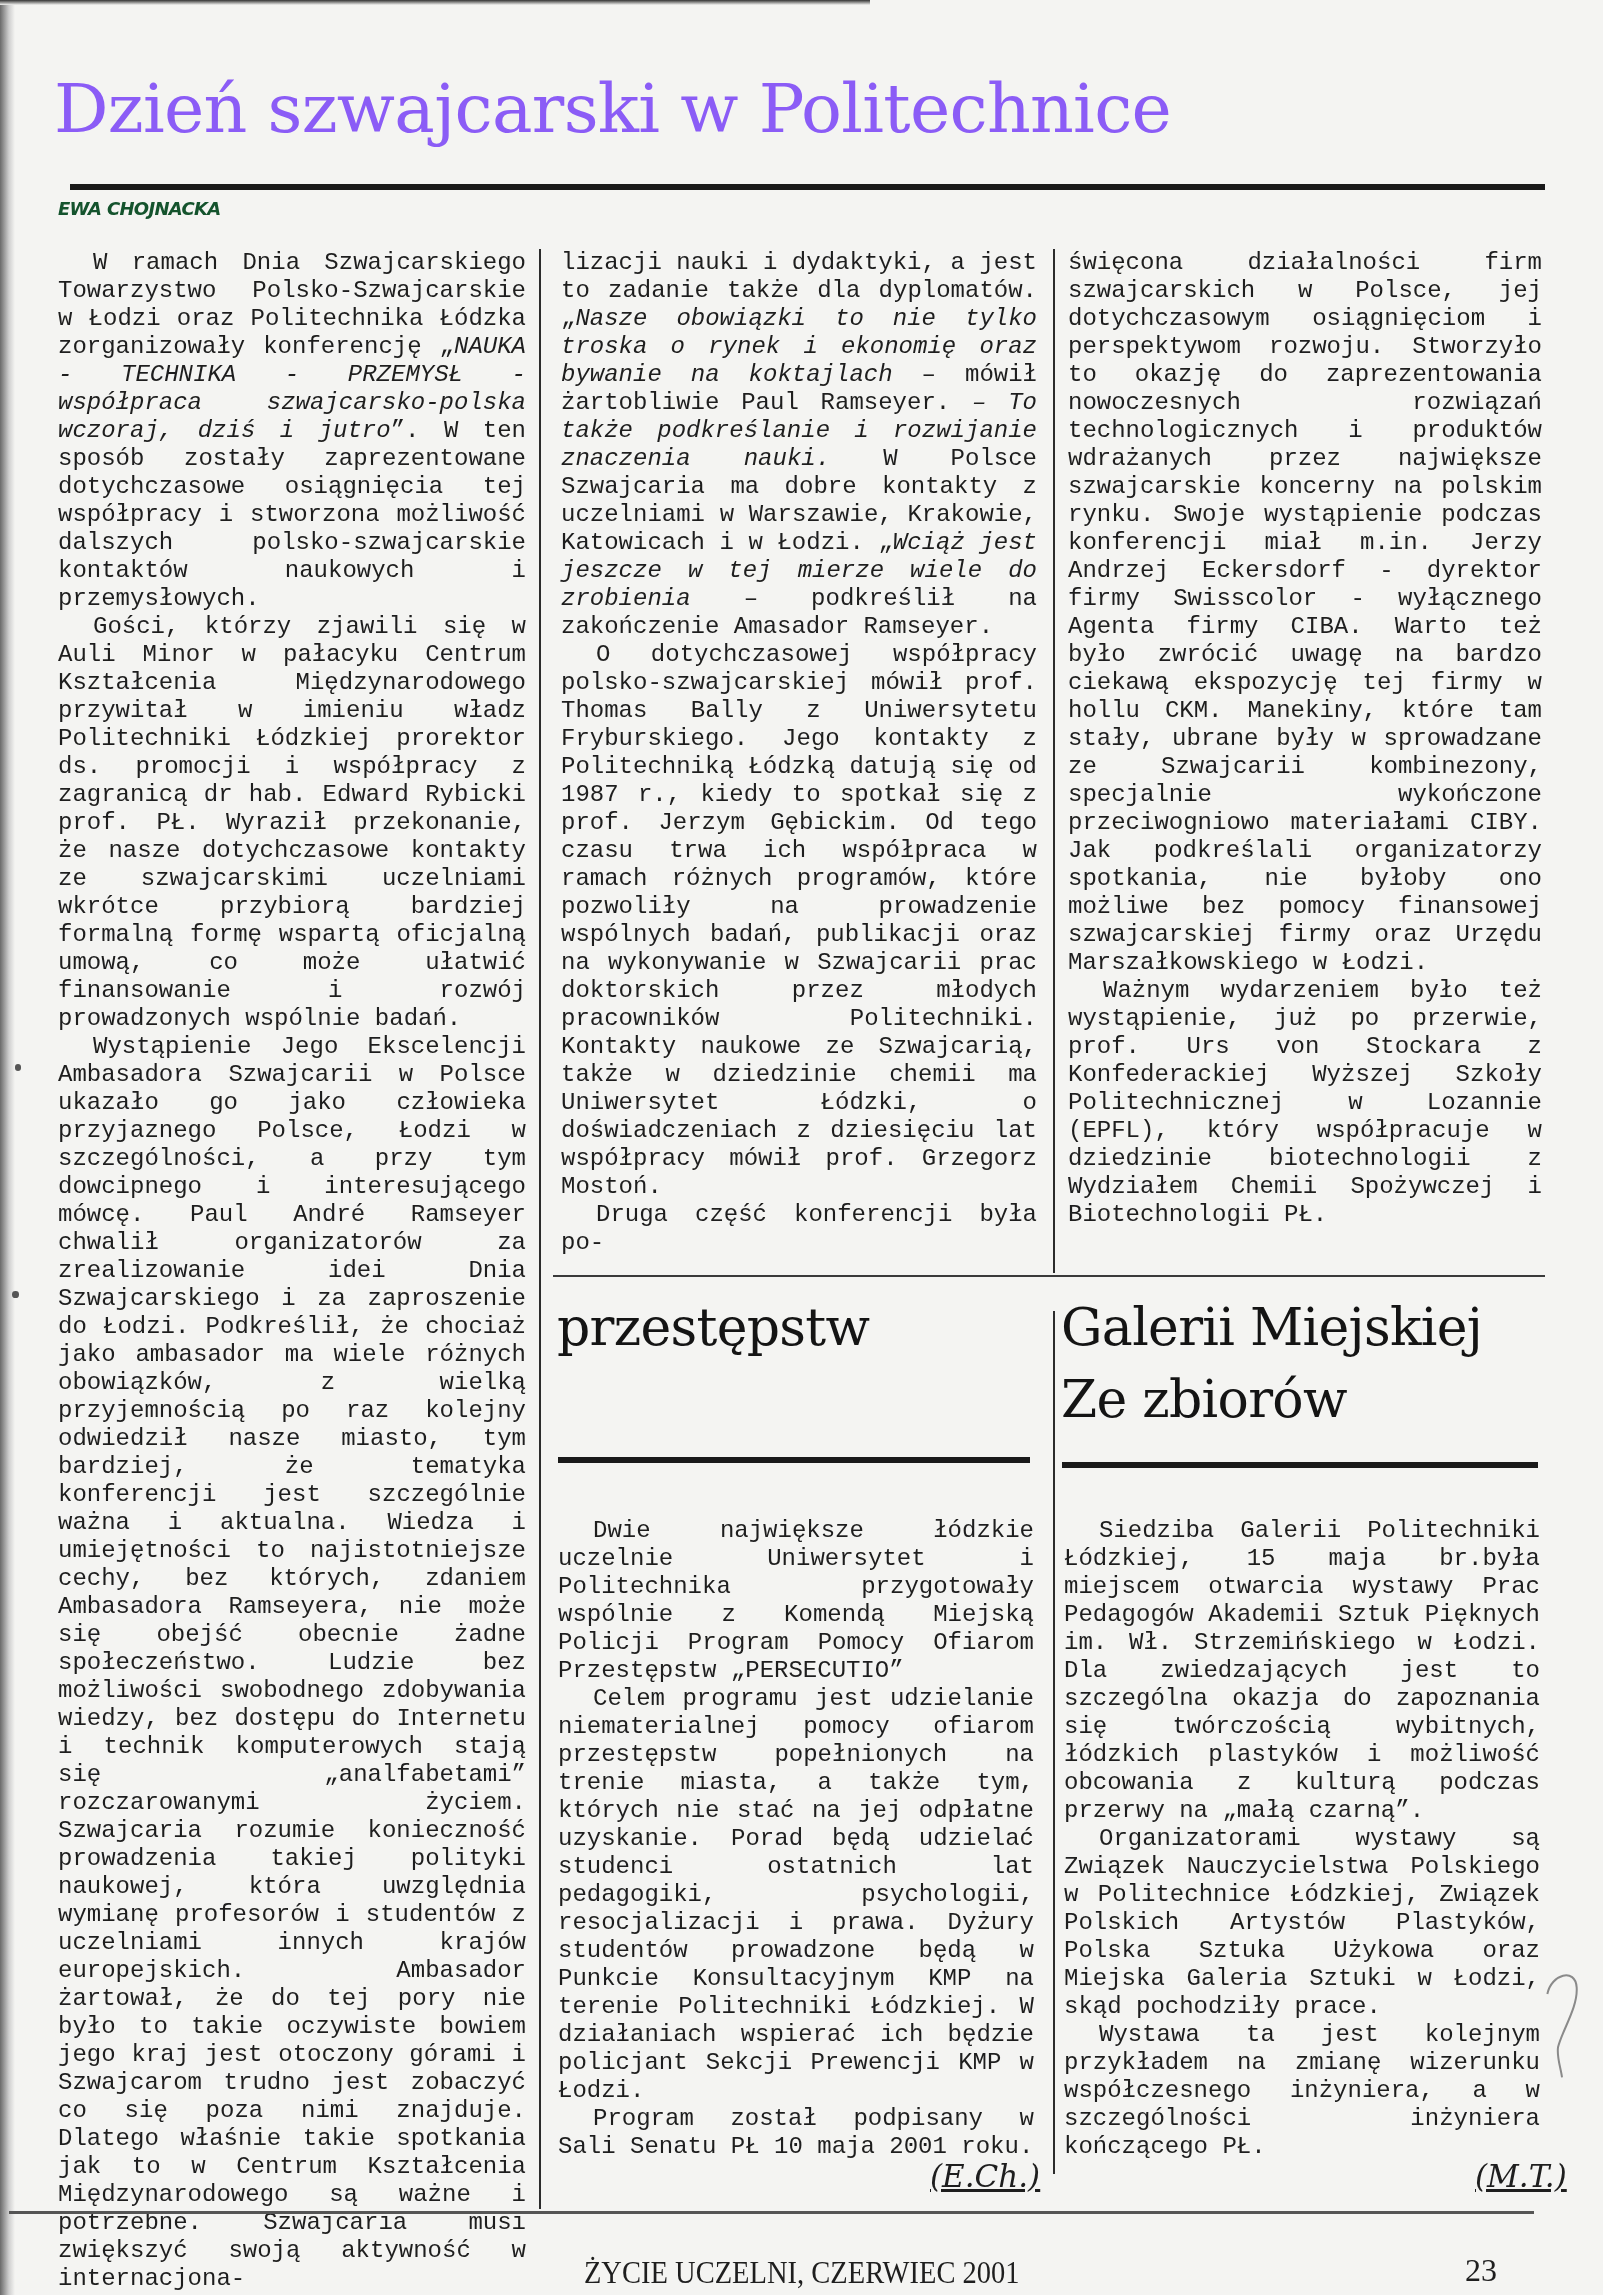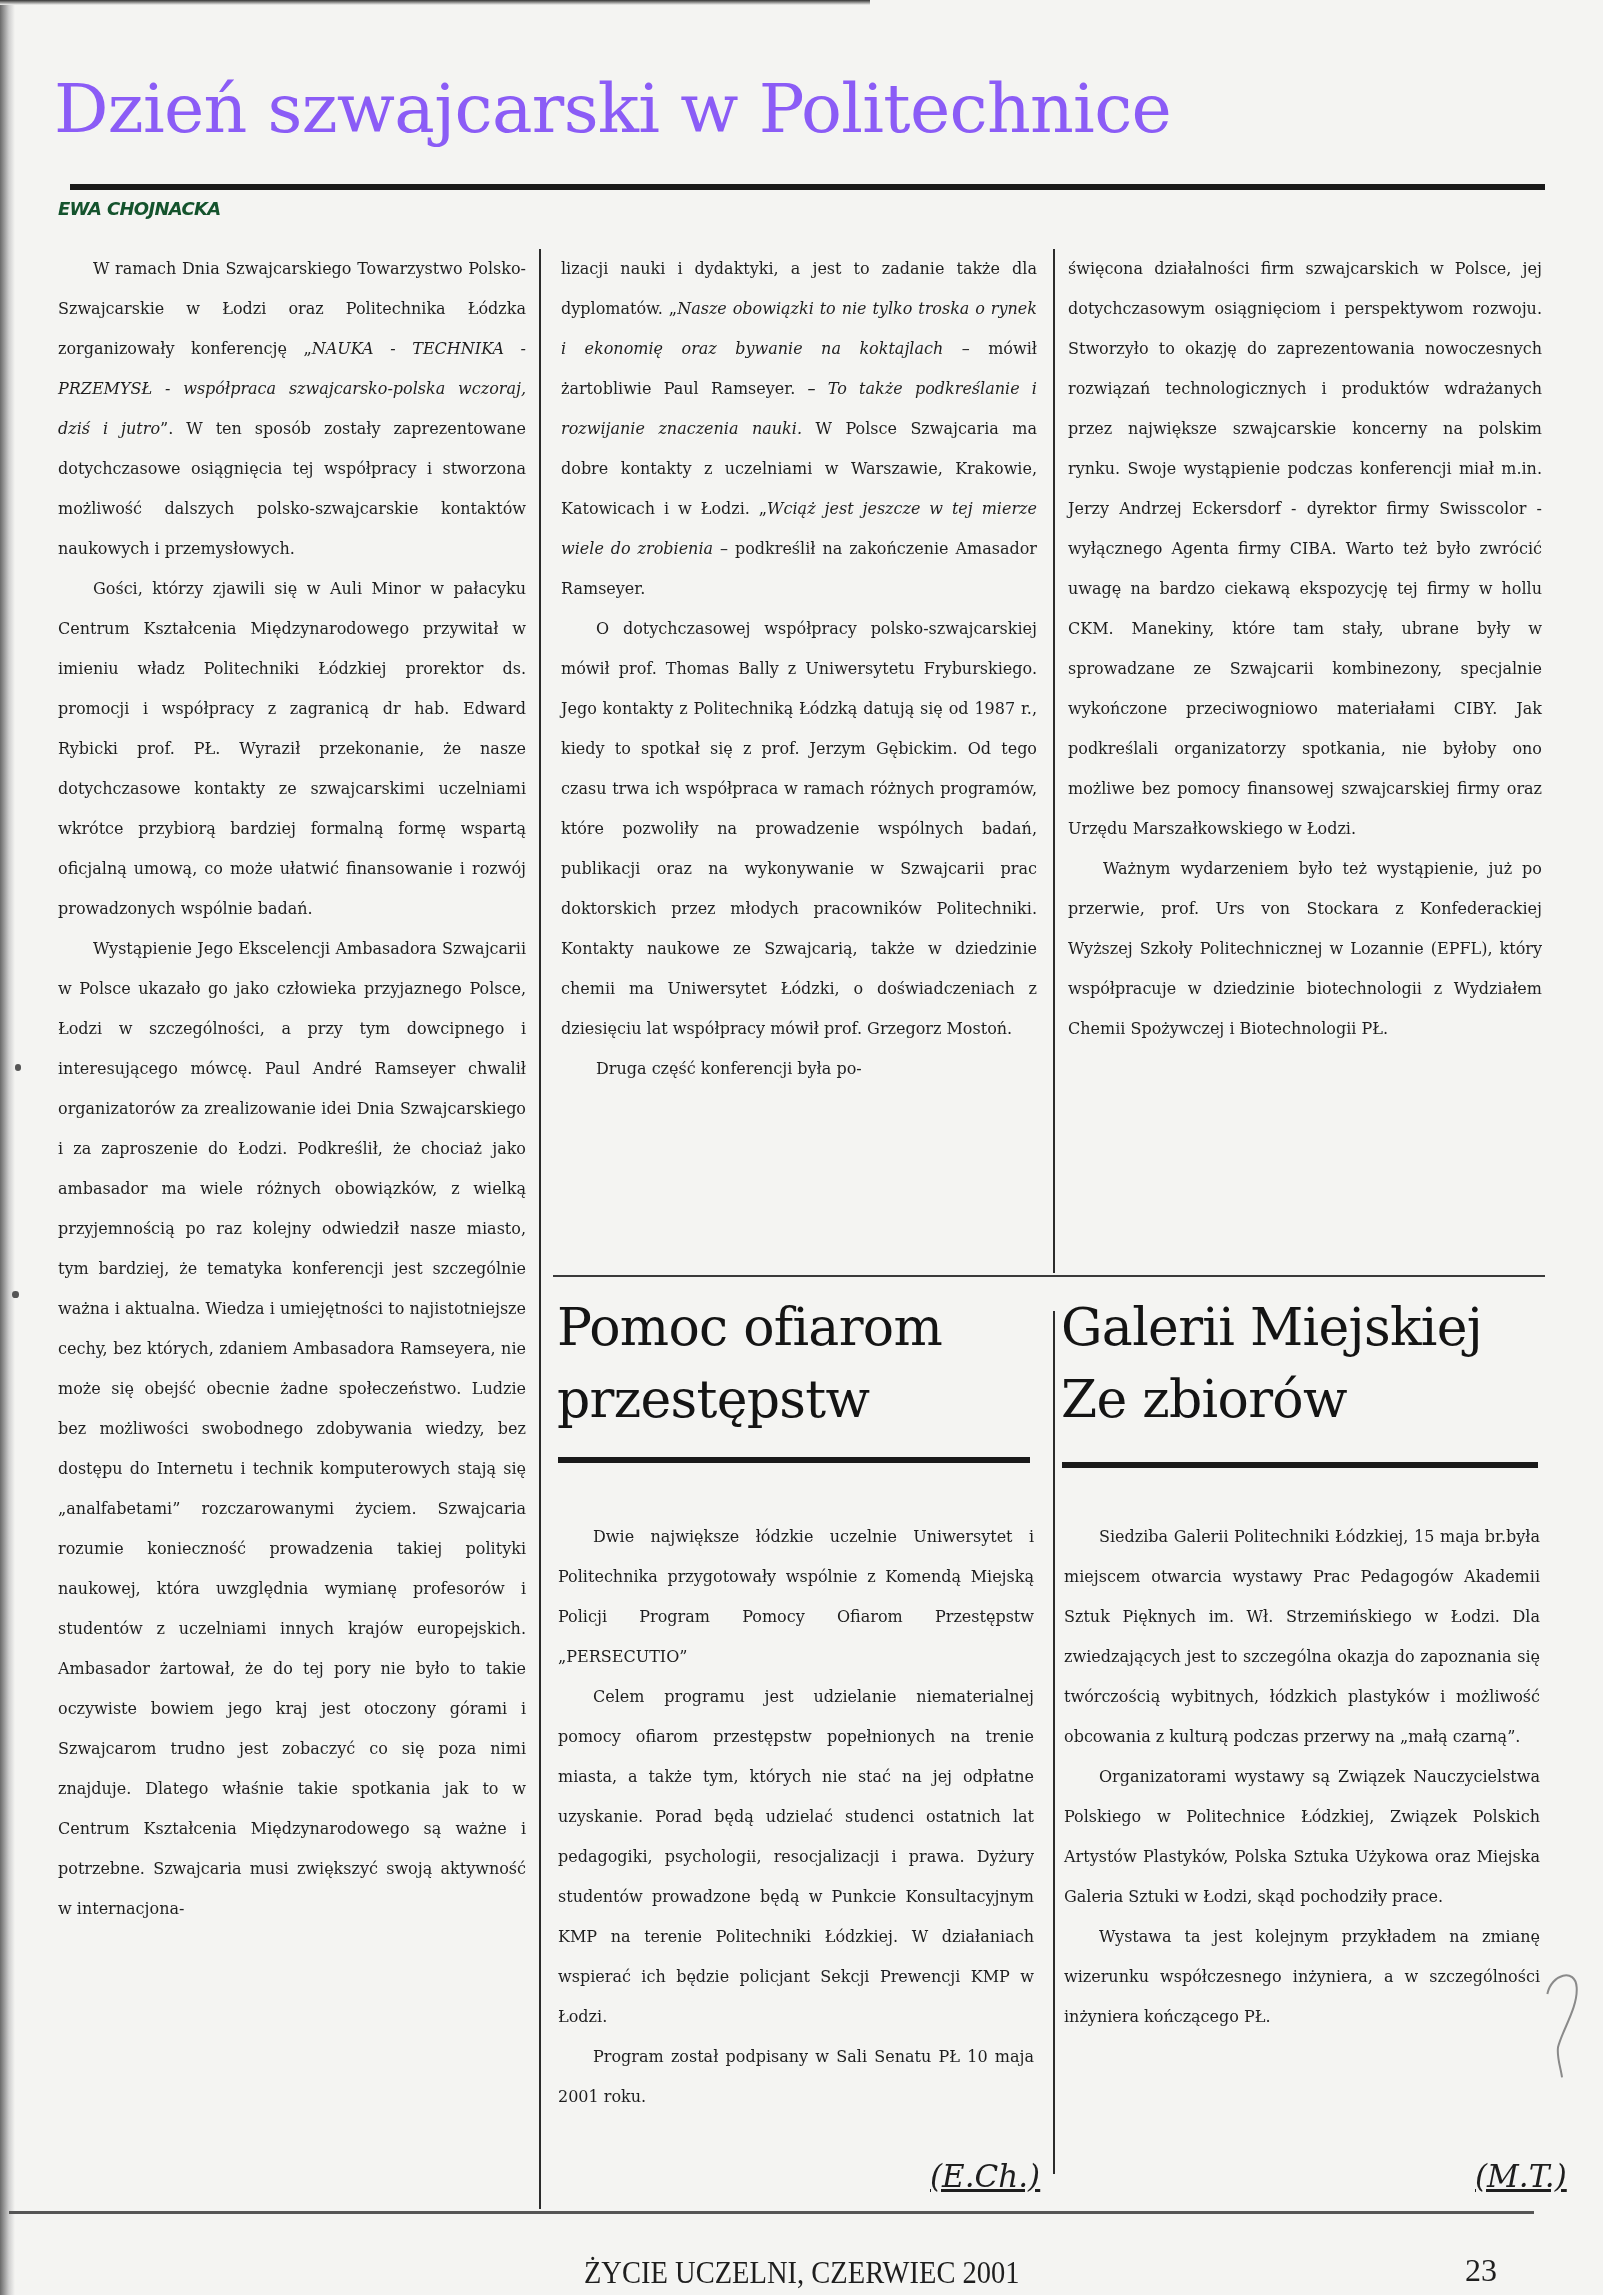--- a/index.html
+++ b/index.html
@@ -33,22 +33,22 @@
     position: absolute; width: 2px; background: #2c2c2c;
   }
   .byline {
     position: absolute; left: 58px; top: 198px;
     font-family: "DejaVu Sans", "Liberation Sans", sans-serif;
     font-weight: bold; font-style: italic; font-size: 18px;
     letter-spacing: -0.7px; color: #14532d;
   }
   .col {
     position: absolute;
-    font-size: 16px; line-height: 40px;
-    text-align: justify; hyphens: manual;
+    font-size: 24px; line-height: 28px;
+    text-align: justify; hyphens: manual; font-family: Liberation Mono, monospace;
   }
   .col p { margin: 0; text-indent: 35px; }
   .col p.noind { text-indent: 0; }
   .col i { font-style: italic; }
   .sub-title {
     position: absolute;
     font-size: 52px; line-height: 72px; color: #141414;
     letter-spacing: -0.7px;
   }
   .sig {
@@ -96,21 +96,20 @@
     <p><span>Druga część konferencji była po-</span></p>
   </div>
 <div class="col" style="left:1068px; top:249px; width:474px;">
     <p class="noind"><span>święcona działalności firm szwajcarskich w Polsce, jej dotychczasowym osiągnięciom i perspektywom rozwoju. Stworzyło to okazję do zaprezentowania nowoczesnych rozwiązań technologicznych i produktów wdrażanych przez największe szwajcarskie koncerny na polskim rynku. Swoje wystąpienie podczas konferencji miał m.in. Jerzy Andrzej Eckersdorf - dyrektor firmy Swisscolor - wyłącznego Agenta firmy CIBA. Warto też było zwrócić uwagę na bardzo ciekawą ekspozycję tej firmy w hollu CKM. Manekiny, które tam stały, ubrane były w sprowadzane ze Szwajcarii kombinezony, specjalnie wykończone przeciwogniowo materiałami CIBY. Jak podkreślali organizatorzy spotkania, nie byłoby ono możliwe bez pomocy finansowej szwajcarskiej firmy oraz Urzędu Marszałkowskiego w Łodzi.</span></p>
     <p><span>Ważnym wydarzeniem było też wystąpienie, już po przerwie, prof. Urs von Stockara z Konfederackiej Wyższej Szkoły Politechnicznej w Lozannie (EPFL), który współpracuje w dziedzinie biotechnologii z Wydziałem Chemii Spożywczej i Biotechnologii PŁ.</span></p>
   </div>
 
 <div class="rule-thin" style="left:553px; top:1275px; width:992px;"></div>
 
 <div class="sub-title" style="left:557px; top:1291px; width:482px;">
-  <div>Pomoc ofiarom</div>
   <div>przestępstw</div>
 </div>
 <div class="rule-thick" style="left:558px; top:1457px; width:472px;"></div>
 <div class="col" style="left:558px; top:1517px; width:476px;">
     <p><span>Dwie największe łódzkie uczelnie Uniwersytet i Politechnika przygotowały wspólnie z Komendą Miejską Policji Program Pomocy Ofiarom Przestępstw „PERSECUTIO”</span></p>
     <p><span>Celem programu jest udzielanie niematerialnej pomocy ofiarom przestępstw popełnionych na trenie miasta, a także tym, których nie stać na jej odpłatne uzyskanie. Porad będą udzielać studenci ostatnich lat pedagogiki, psychologii, resocjalizacji i prawa. Dyżury studentów prowadzone będą w Punkcie Konsultacyjnym KMP na terenie Politechniki Łódzkiej. W działaniach wspierać ich będzie policjant Sekcji Prewencji KMP w Łodzi.</span></p>
     <p><span>Program został podpisany w Sali Senatu PŁ 10 maja 2001 roku.</span></p>
   </div>
 <div class="sig" style="left:930px; top:2158px;">(E.Ch.)</div>
 

